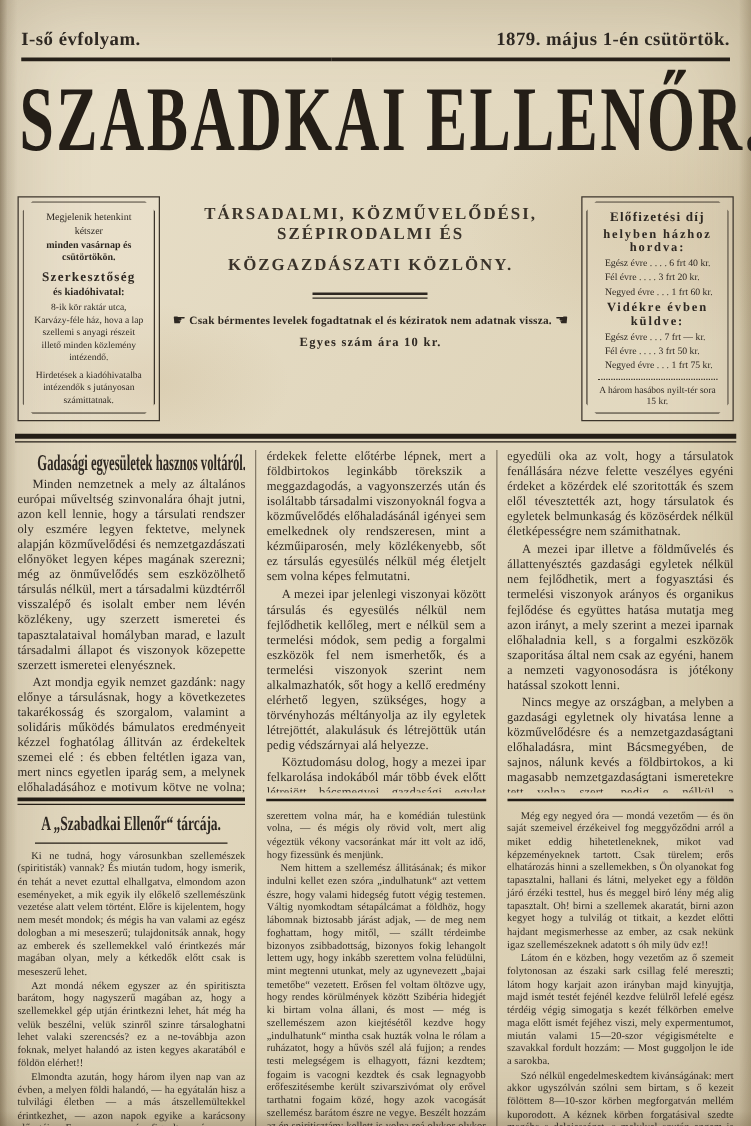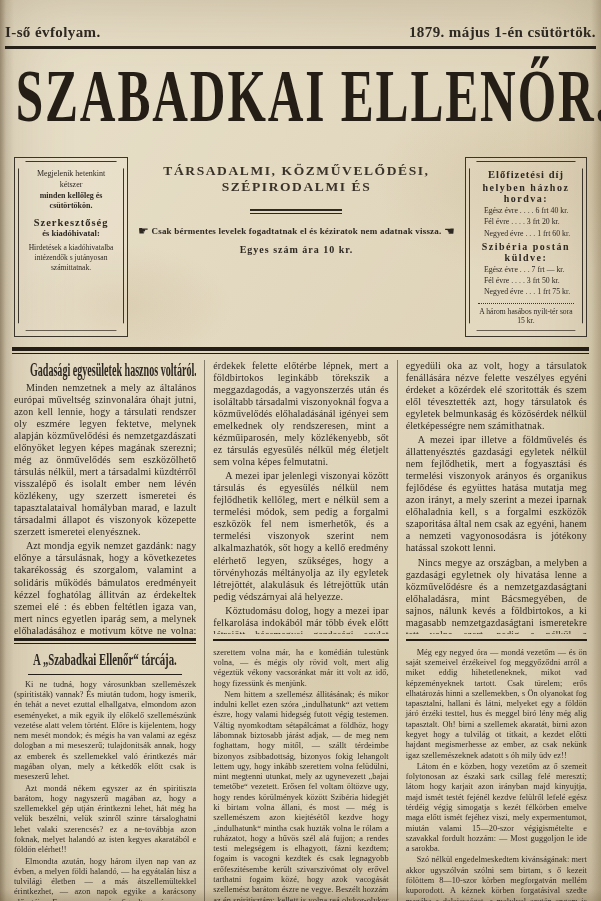--- a/index.html
+++ b/index.html
@@ -10,21 +10,21 @@
       radial-gradient(ellipse 220px 140px at 88% 20%, rgba(170,140,90,.18), transparent 70%),
       radial-gradient(ellipse 160px 90px at 20% 34%, rgba(165,135,85,.15), transparent 70%),
       radial-gradient(ellipse 200px 120px at 55% 75%, rgba(160,130,80,.10), transparent 70%),
       linear-gradient(90deg, rgba(70,52,28,.45) 0px, rgba(70,52,28,.12) 6px, rgba(70,52,28,0) 14px),
       linear-gradient(270deg, rgba(90,70,40,.25) 0px, rgba(90,70,40,0) 10px),
       linear-gradient(0deg, rgba(90,70,40,.20) 0px, rgba(90,70,40,0) 12px),
       linear-gradient(125deg, #e9e0ca 0%, #e2d8bf 40%, #ddd2b6 70%, #d6cab0 100%);
     box-shadow:inset 0 0 70px rgba(105,85,50,.30);
   }
   
-  .header-row{display:flex;gap:0;padding:24px 5px 0;align-items:flex-start;}
+  .header-row{display:flex;gap:0;padding:24px 17px 0;align-items:flex-start;}
   .header-cell{border-bottom:3px solid #262019;padding-bottom:5px;font-weight:bold;font-size:15px;letter-spacing:.4px;}
   .hc-volume{flex:1.05;text-align:left;}
   .hc-issue{flex:1.15;text-align:center;}
   .hc-date{flex:1.35;text-align:right;}
   
   .masthead-wrap{height:86px;margin-top:10px;text-align:center;overflow:visible;}
   .masthead{
     display:inline-block;white-space:nowrap;font-weight:bold;font-size:52px;letter-spacing:2px;
     transform:scale(.95,1.42);transform-origin:50% 18%;color:#241e17;
   }
@@ -96,49 +96,51 @@
   <div class="masthead-wrap">
     <span class="masthead">SZABADKAI ELLENŐR.</span>
   </div>
 
   <div class="info-row">
 
     <div class="ornate-box pub-box">
       <div class="ornate-inner">
         <div class="pub-line1">
           <span>Megjelenik hetenkint kétszer</span><br>
-          <span class="pub-bold">minden kellőleg és csütörtökön.</span>
+          <span class="pub-bold">minden vasárnap és csütörtökön.</span>
         </div>
         <div class="pub-head">Szerkesztőség</div>
         <div class="pub-head2">és kiadóhivatal:</div>
+        <div class="pub-addr">8-ik kör raktár utca, Karvázy-féle ház, hova a lap szellemi s anyagi részeit illető minden közlemény intézendő.</div>
         <div class="pub-note">Hirdetések a kiadóhivatalba intézendők s jutányosan számittatnak.</div>
       </div>
     </div>
 
     <div class="center-col">
       <div class="subtitle1">TÁRSADALMI, KÖZMŰVELŐDÉSI, SZÉPIRODALMI ÉS</div>
+      <div class="subtitle2">KÖZGAZDÁSZATI KÖZLÖNY.</div>
       <div class="mini-rule"></div>
       <div class="notice-line">
         <span class="hand">☛</span>
         <span>Csak bérmentes levelek fogadtatnak el és kéziratok nem adatnak vissza.</span>
         <span class="hand">☚</span>
       </div>
       <div class="price-line">Egyes szám ára 10 kr.</div>
     </div>
 
     <div class="ornate-box sub-box">
       <div class="ornate-inner">
         <div class="sub-title">Előfizetési díj</div>
         <div class="sub-sub">helyben házhoz hordva:</div>
         <div class="sub-rows">
             <p>Egész évre . . . . 6 frt 40 kr.</p>
             <p>Fél évre  . . . . 3 frt 20 kr.</p>
             <p>Negyed évre . . . 1 frt 60 kr.</p>
           </div>
-        <div class="sub-sub">Szibéria postán küldve:</div>
+        <div class="sub-sub">Vidékre évben küldve:</div>
         <div class="sub-rows">
             <p>Egész évre . . . 7 frt — kr.</p>
             <p>Fél évre  . . . . 3 frt 50 kr.</p>
             <p>Negyed évre . . . 1 frt 75 kr.</p>
           </div>
         <div class="sub-note">A három hasábos nyilt-tér sora 15 kr.</div>
       </div>
     </div>
   </div>
 

